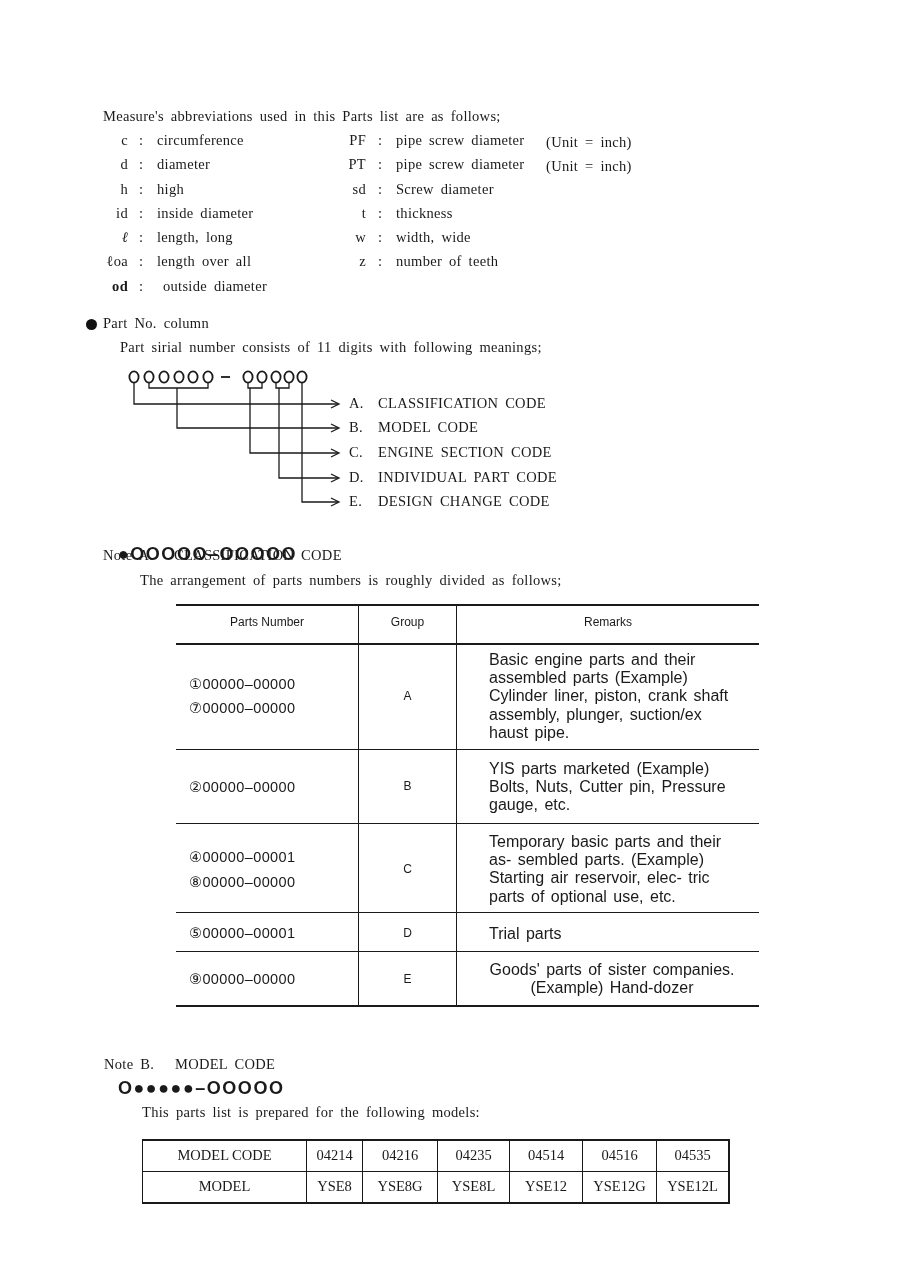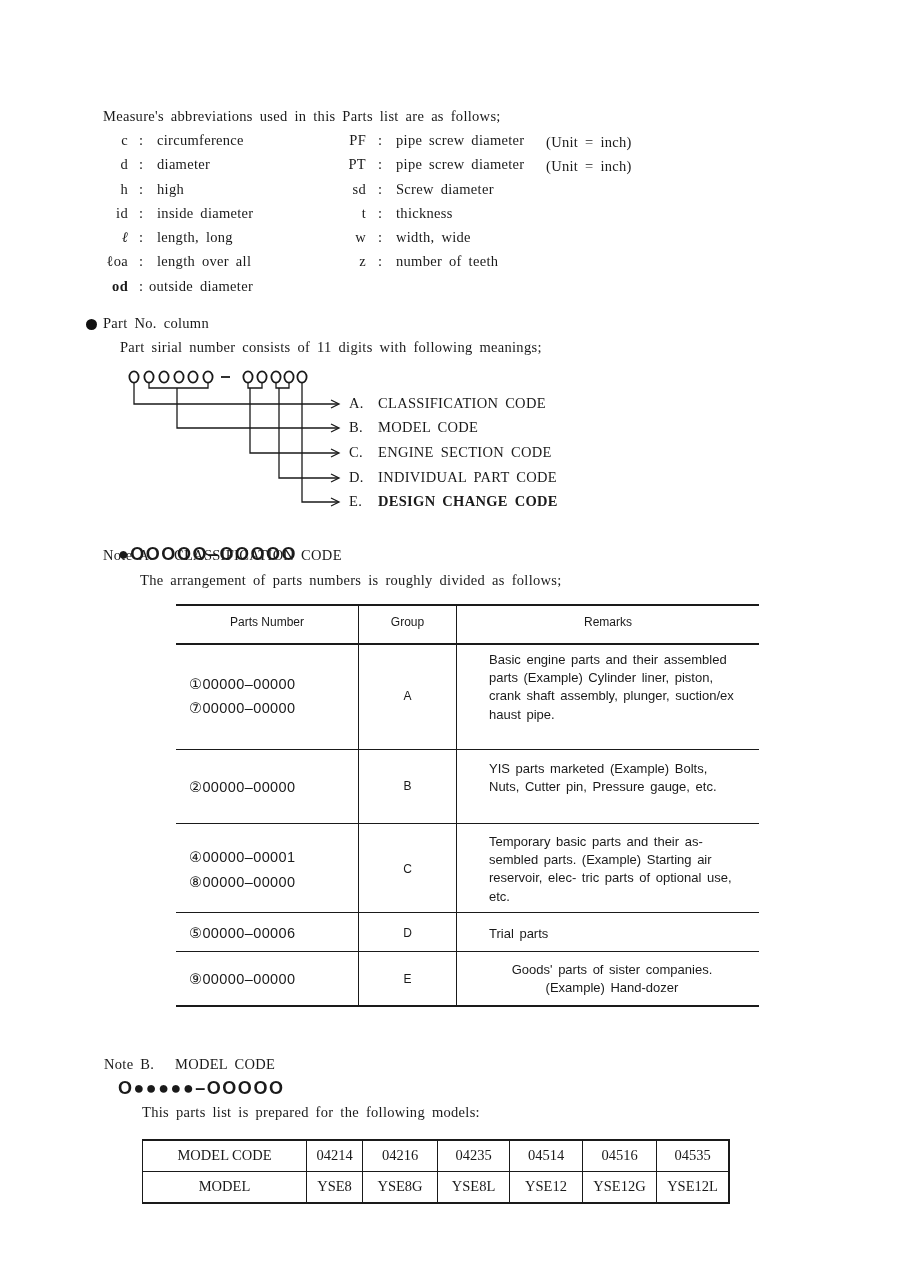--- a/index.html
+++ b/index.html
@@ -10,21 +10,21 @@
   }
   .abs { position:absolute; white-space:nowrap; }
   .serif { font-family:"Liberation Serif","DejaVu Serif",serif; font-size:14.5px; letter-spacing:0.3px; word-spacing:3px; }
   .sans { font-family:"Liberation Sans","DejaVu Sans",sans-serif; font-size:12px; }
   .key-l { position:absolute; width:40px; text-align:right; }
   .key-r { position:absolute; width:40px; text-align:right; }
   .colon { position:absolute; }
   .codebig { font-family:"Liberation Sans","DejaVu Sans",sans-serif; font-size:18px; font-weight:bold; letter-spacing:1.5px; }
   .line { position:absolute; background:#1a1a1a; }
   .ctr { position:absolute; text-align:center; }
-  .remark { position:absolute; font-family:"Liberation Sans","DejaVu Sans",sans-serif; font-size:13px; line-height:18.2px; white-space:normal; word-spacing:2px; }
+  .remark { position:absolute; font-family:"Liberation Sans","DejaVu Sans",sans-serif; font-size:16px; line-height:18.2px; white-space:normal; word-spacing:2px; }
   .pn { position:absolute; font-family:"Liberation Sans","DejaVu Sans",sans-serif; font-size:14.5px; letter-spacing:0.4px; white-space:nowrap; }
   .mcell { position:absolute; text-align:center; font-family:"Liberation Serif","DejaVu Serif",serif; font-size:14.5px; }
 </style>
 </head>
 <body>
 
 <div class="abs serif" style="left:103px; top:108px;">Measure's abbreviations used in this Parts list are as follows;</div>
 
 <div>
   <div class="abs serif" style="left:0; top:132px; width:909px; height:20px;">
@@ -53,21 +53,21 @@
     <span class="abs" style="left:157px;">length, long</span>
   </div>
   <div class="abs serif" style="left:0; top:253px; width:909px; height:20px;">
     <span class="key-l" style="left:88px;">ℓoa</span>
     <span class="colon" style="left:139px;">:</span>
     <span class="abs" style="left:157px;">length over all</span>
   </div>
   <div class="abs serif" style="left:0; top:278px; width:909px; height:20px;">
     <span class="key-l" style="left:88px;font-weight:bold;">od</span>
     <span class="colon" style="left:139px;">:</span>
-    <span class="abs" style="left:149px;">outside diameter</span>
+    <span class="abs" style="left:163px;">outside diameter</span>
   </div>
 </div>
 
 <div>
   <div class="abs serif" style="left:0; top:132px; width:909px; height:20px;">
     <span class="key-r" style="left:326px;">PF</span>
     <span class="colon" style="left:378px;">:</span>
     <span class="abs" style="left:396px;">pipe screw diameter</span>
     <span class="abs" style="left:546px; top:2px;">(Unit = inch)</span>
   </div>
@@ -148,21 +148,21 @@
 <div>
   <div class="abs serif" style="left:349px; top:395px;">A.</div>
   <div class="abs serif" style="left:378px; top:395px;">CLASSIFICATION CODE</div>
   <div class="abs serif" style="left:349px; top:419px;">B.</div>
   <div class="abs serif" style="left:378px; top:419px;">MODEL CODE</div>
   <div class="abs serif" style="left:349px; top:444px;">C.</div>
   <div class="abs serif" style="left:378px; top:444px;">ENGINE SECTION CODE</div>
   <div class="abs serif" style="left:349px; top:469px;">D.</div>
   <div class="abs serif" style="left:378px; top:469px;">INDIVIDUAL PART CODE</div>
   <div class="abs serif" style="left:349px; top:493px;">E.</div>
-  <div class="abs serif" style="left:378px; top:493px;font-weight:bold;">DESIGN CHANGE CODE</div>
+  <div class="abs serif" style="left:378px; top:493px;">DESIGN CHANGE CODE</div>
 </div>
 
 <div class="abs serif" style="left:103px; top:523px; white-space:pre;margin-top:24px;">Note A.   CLASSIFICATION CODE</div>
 <div class="abs codebig" style="left:118px; top:544px;">●OOOOO–OOOOO</div>
 <div class="abs serif" style="left:140px; top:572px;">The arrangement of parts numbers is roughly divided as follows;</div>
 
 <div>
 
   <div class="line" style="left:176px; top:604px; width:583px; height:1.6px;"></div>
   <div class="line" style="left:176px; top:643px; width:583px; height:1.6px;"></div>
@@ -193,21 +193,21 @@
   </div>
 
   <div>
     <div class="pn" style="left:189px; top:849px;">④00000–00001</div>
     <div class="pn" style="left:189px; top:874px;">⑧00000–00000</div>
     <div class="ctr sans" style="left:359px; top:862px; width:97px;">C</div>
     <div class="remark" style="left:489px; top:833px; width:248px;">Temporary basic parts and their as- sembled parts. (Example) Starting air reservoir, elec- tric parts of optional use, etc.</div>
   </div>
 
   <div>
-    <div class="pn" style="left:189px; top:925px;">⑤00000–00006</div>
+    <div class="pn" style="left:189px; top:925px;">⑤00000–00001</div>
     <div class="ctr sans" style="left:359px; top:926px; width:97px;">D</div>
     <div class="remark" style="left:489px; top:925px; width:248px;">Trial parts</div>
   </div>
 
   <div>
     <div class="pn" style="left:189px; top:971px;">⑨00000–00000</div>
     <div class="ctr sans" style="left:359px; top:972px; width:97px;">E</div>
     <div class="remark" style="left:488px; top:961px; width:248px;text-align:center;">Goods' parts of sister companies. (Example) Hand-dozer</div>
   </div>
 </div>

